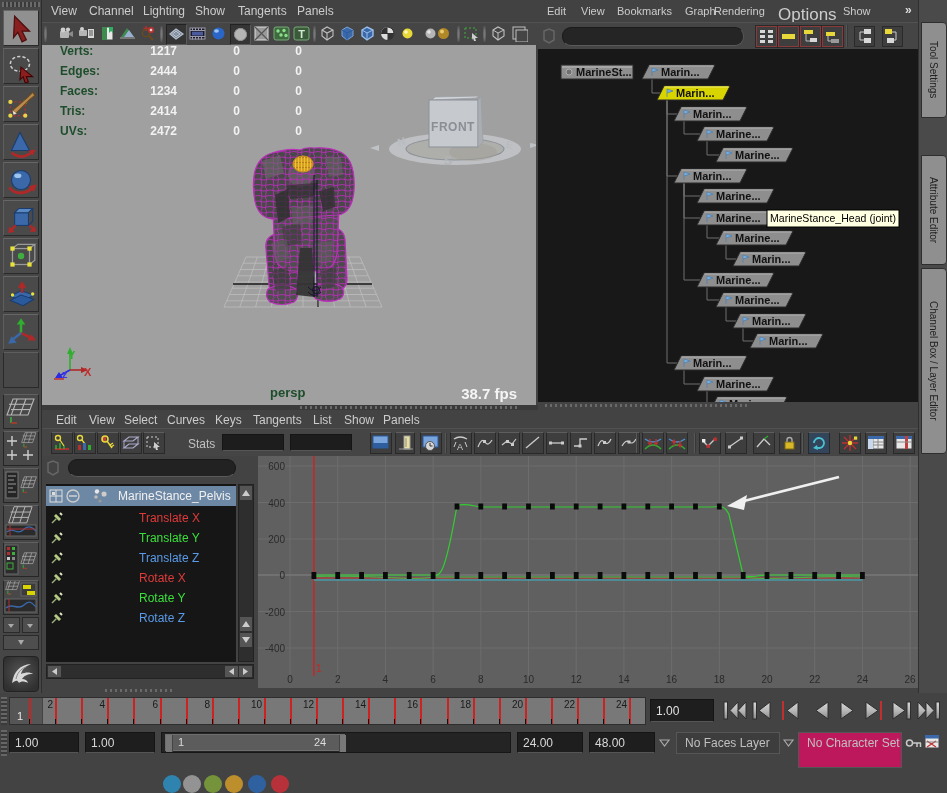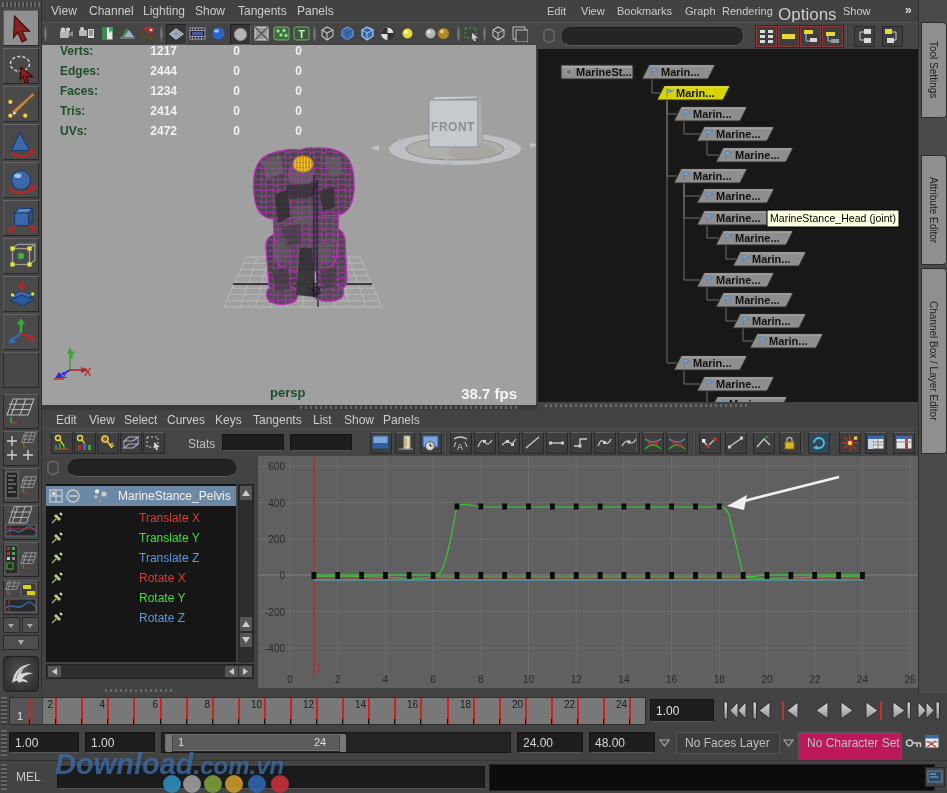--- a/index.html
+++ b/index.html
@@ -500,21 +500,21 @@
           <text x="475" y="354" font-size="15" font-weight="bold" fill="#f5f5f5" text-anchor="end" font-family="Liberation Sans">38.7 fps</text>
         </svg>
       </div>
       <div class="abs" style="left:0;top:405px;width:496px;height:5px;background:#3a3a3a"></div>
     </div>
     <div class="abs" style="left:538px;top:0;width:380px;height:402px;background:#424242">
       <div class="abs" style="left:9px;top:5px;color:#ccc;font-size:11px">Edit</div>
       <div class="abs" style="left:43px;top:5px;color:#ccc;font-size:11px">View</div>
       <div class="abs" style="left:79px;top:5px;color:#ccc;font-size:11px">Bookmarks</div>
       <div class="abs" style="left:147px;top:5px;color:#ccc;font-size:11px">Graph</div>
-      <div class="abs" style="left:184px;top:5px;color:#ccc;font-size:11px">Rendering</div>
+      <div class="abs" style="left:176px;top:5px;color:#ccc;font-size:11px">Rendering</div>
       <div class="abs" style="left:240px;top:5px;color:#ccc;font-size:17px">Options</div>
       <div class="abs" style="left:305px;top:5px;color:#ccc;font-size:11px">Show</div>
       <div class="abs" style="left:367px;top:3px;color:#ddd;font-size:12px;font-weight:bold">»</div>
       <div class="abs" style="left:0;top:22px;width:380px;height:27px;background:#454545;border-top:1px solid #525252">
         <div class="abs" style="left:2px;top:4px;width:18px;height:18px">
           <svg width="18" height="18">
             <path d="M4 4 L9 2 L14 4 L14 13 L9 16 L4 13 Z" fill="none" stroke="#666" stroke-width="1.5"></path>
           </svg>
         </div>
         <div class="abs" style="left:24px;top:4px;width:182px;height:19px;background:#252525;border:1px solid #1b1b1b;border-bottom-color:#5a5a5a;border-radius:9px;border-right-color:#555"></div>
@@ -1220,34 +1220,21 @@
       </div>
       <div class="abs" style="left:924px;top:6px;width:16px;height:16px">
         <svg width="16" height="16">
           <rect x="1" y="1" width="14" height="13" fill="#e8e8e8" stroke="#444"></rect>
           <rect x="1" y="1" width="14" height="3.5" fill="#3a68a8"></rect>
           <path d="M3 7 l9 6 M3 13 l9 -6" stroke="#c03030" stroke-width="1.2"></path>
           <path d="M1 8 h14" stroke="#888"></path>
         </svg>
       </div>
     </div>
-    <div class="abs" style="left:0;top:760px;width:947px;height:33px;background:#434343;border-top:1px solid #333">
-      <div class="abs" style="left:1px;top:3px;width:6px;height:26px;background:repeating-linear-gradient(#666 0 2px,#3a3a3a 2px 4px)"></div>
-      <div class="abs" style="left:16px;top:9px;color:#c8c8c8;font-size:12px">MEL</div>
-      <div class="abs" style="left:57px;top:5px;width:428px;height:23px;background:#1b1b1b;border:1px solid #141414;border-bottom-color:#555"></div>
-      <div class="abs" style="left:489px;top:3px;width:446px;height:27px;background:#0c0c0c;border:1px solid #222"></div>
-      <div class="abs" style="left:925px;top:6px;width:20px;height:20px;background:#454545;border:1px solid #2a2a2a">
-        <svg width="18" height="18">
-          <rect x="2" y="3" width="14" height="11" fill="#2a4a6a" stroke="#6a8aaa"></rect>
-          <path d="M4 6 h6 M4 9 h8" stroke="#9ab8d0"></path>
-        </svg>
-      </div>
-    </div>
     <div class="abs" style="left:300px;top:406px;width:220px;height:3px;background:repeating-linear-gradient(90deg,#6a6a6a 0 2px,transparent 2px 5px)"></div>
     <div class="abs" style="left:545px;top:404px;width:205px;height:3px;background:repeating-linear-gradient(90deg,#6a6a6a 0 2px,transparent 2px 5px)"></div>
     <div class="abs" style="left:105px;top:689px;width:70px;height:3px;background:repeating-linear-gradient(90deg,#6a6a6a 0 2px,transparent 2px 5px)"></div>
-    <div class="abs" style="left:55px;top:748px;font-size:29px;font-weight:bold;font-style:italic;color:rgba(62,112,168,0.78);letter-spacing:0px;text-shadow:1px 1px 1px rgba(20,40,70,0.35)">Download<span style="font-size:24px">.com.vn</span></div>
     <div class="abs" style="left:163px;top:775px;width:18px;height:18px;border-radius:50%;background:#2e8ab8;opacity:0.92"></div>
     <div class="abs" style="left:183px;top:775px;width:18px;height:18px;border-radius:50%;background:#9a9a9a;opacity:0.92"></div>
     <div class="abs" style="left:204px;top:775px;width:18px;height:18px;border-radius:50%;background:#7a9a3a;opacity:0.92"></div>
     <div class="abs" style="left:225px;top:775px;width:18px;height:18px;border-radius:50%;background:#c8962a;opacity:0.92"></div>
     <div class="abs" style="left:248px;top:775px;width:18px;height:18px;border-radius:50%;background:#2e64a8;opacity:0.92"></div>
     <div class="abs" style="left:271px;top:775px;width:18px;height:18px;border-radius:50%;background:#c03038;opacity:0.92"></div>
   </div>
 </body></html>

